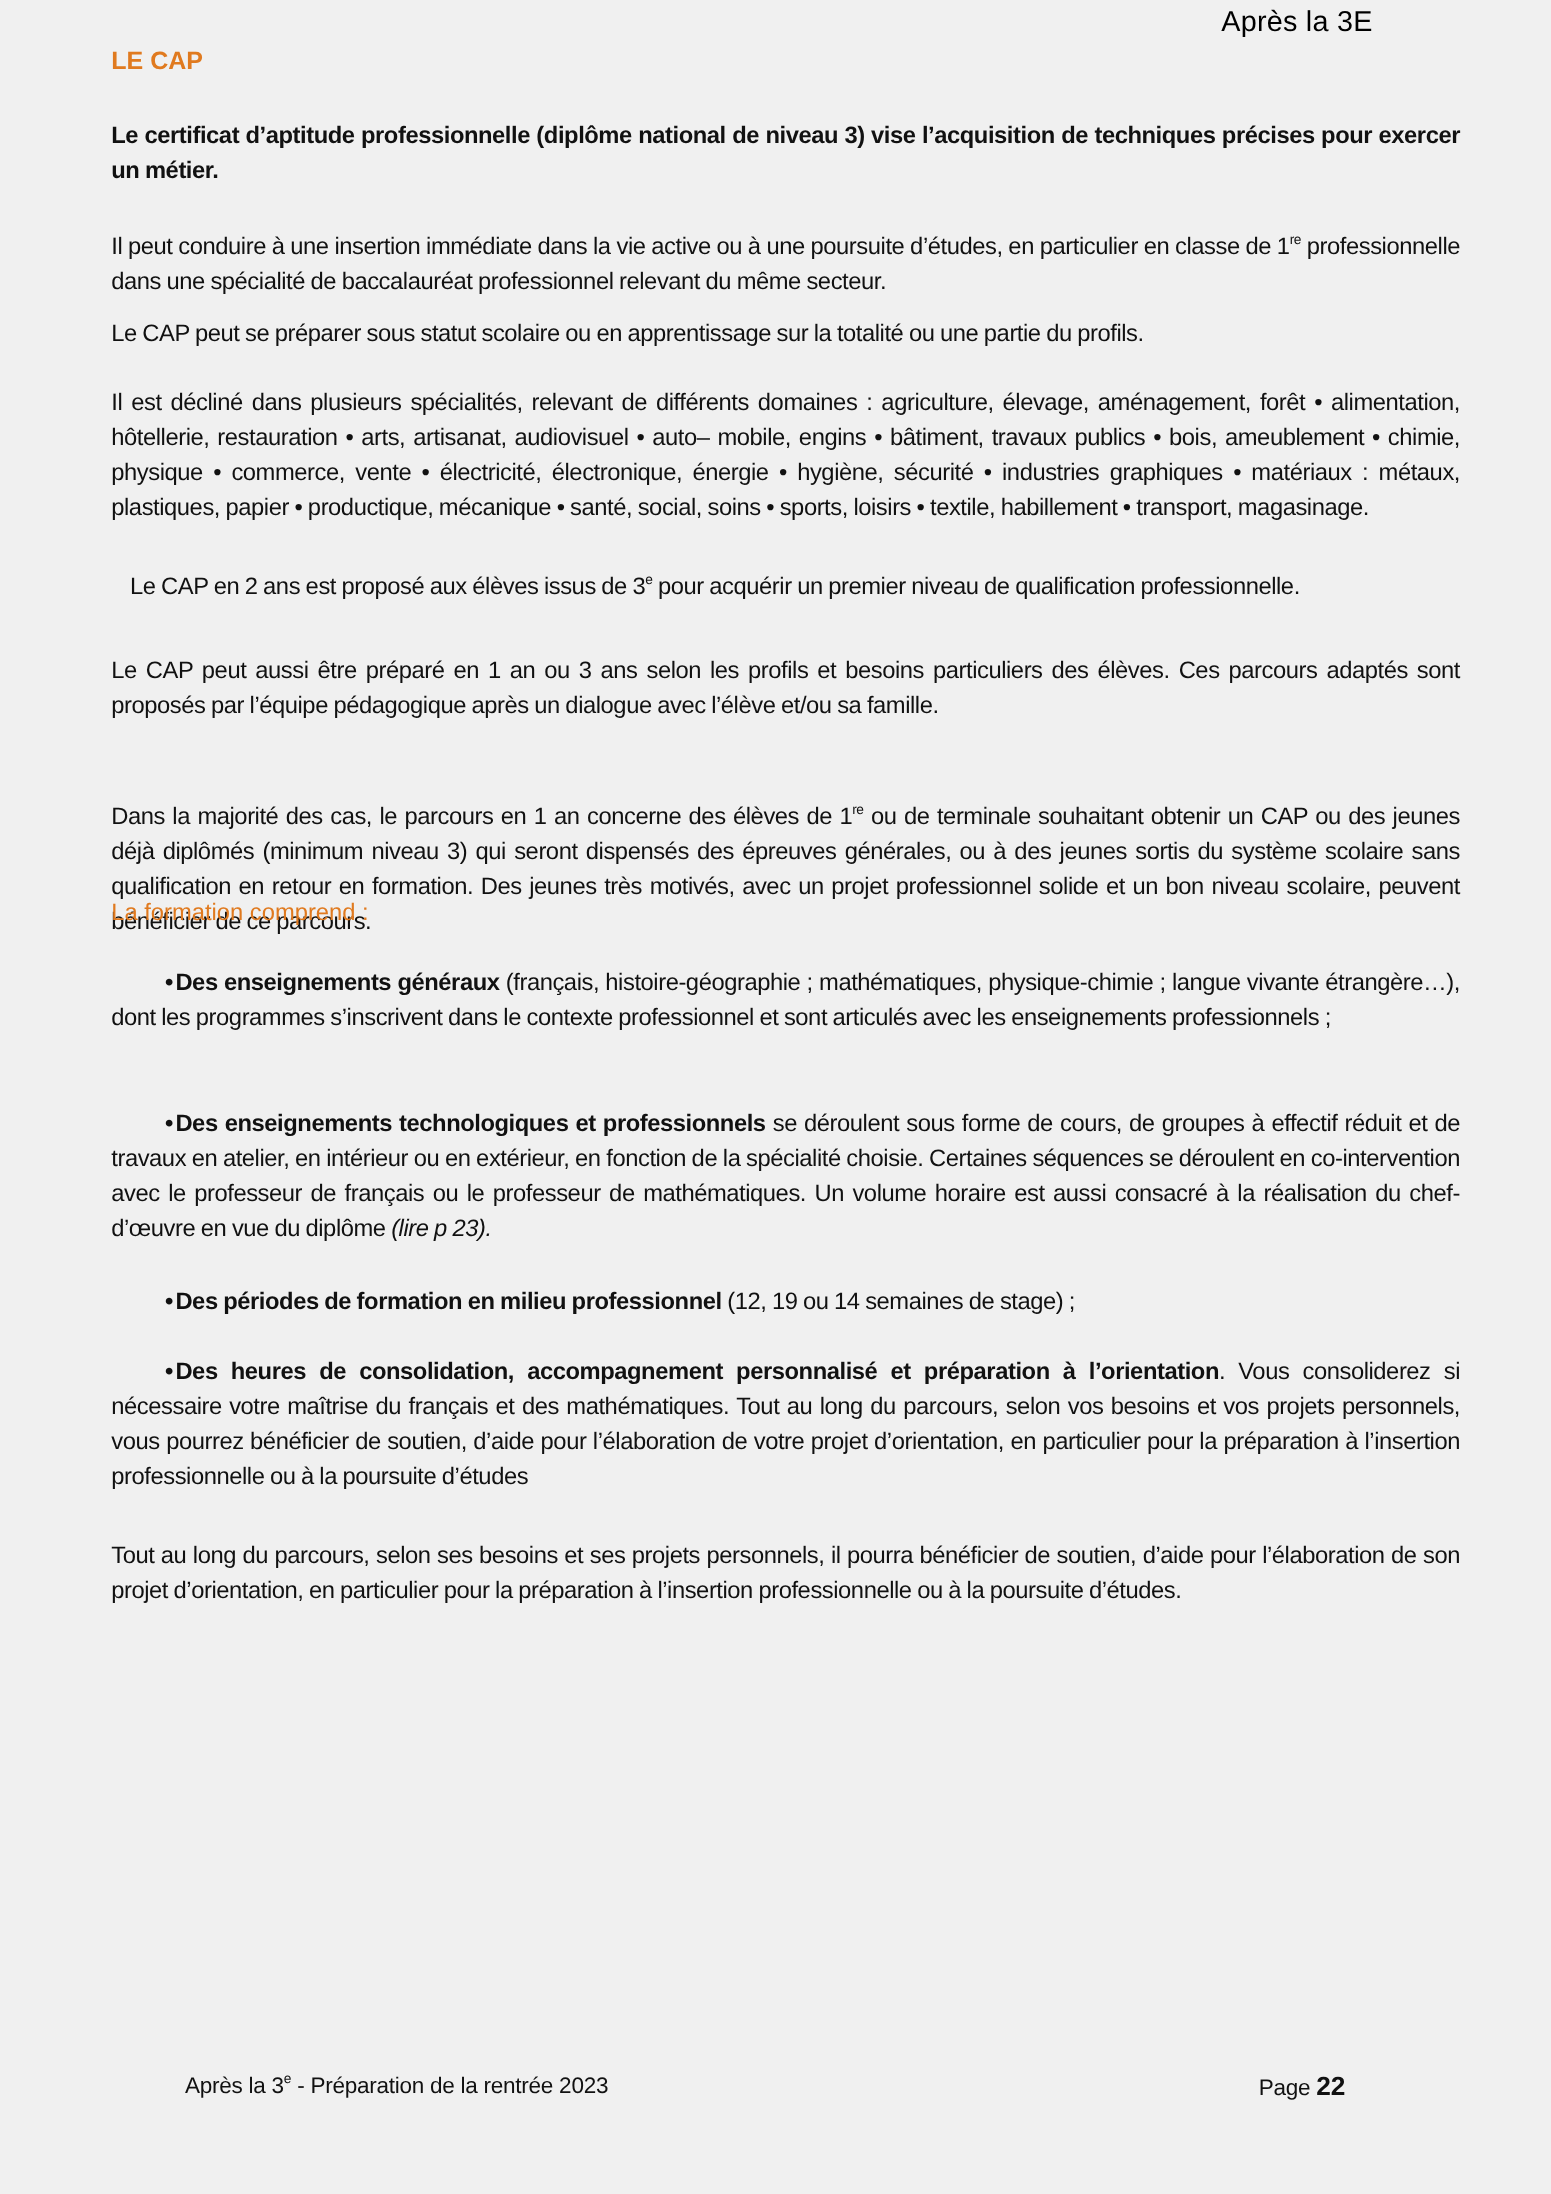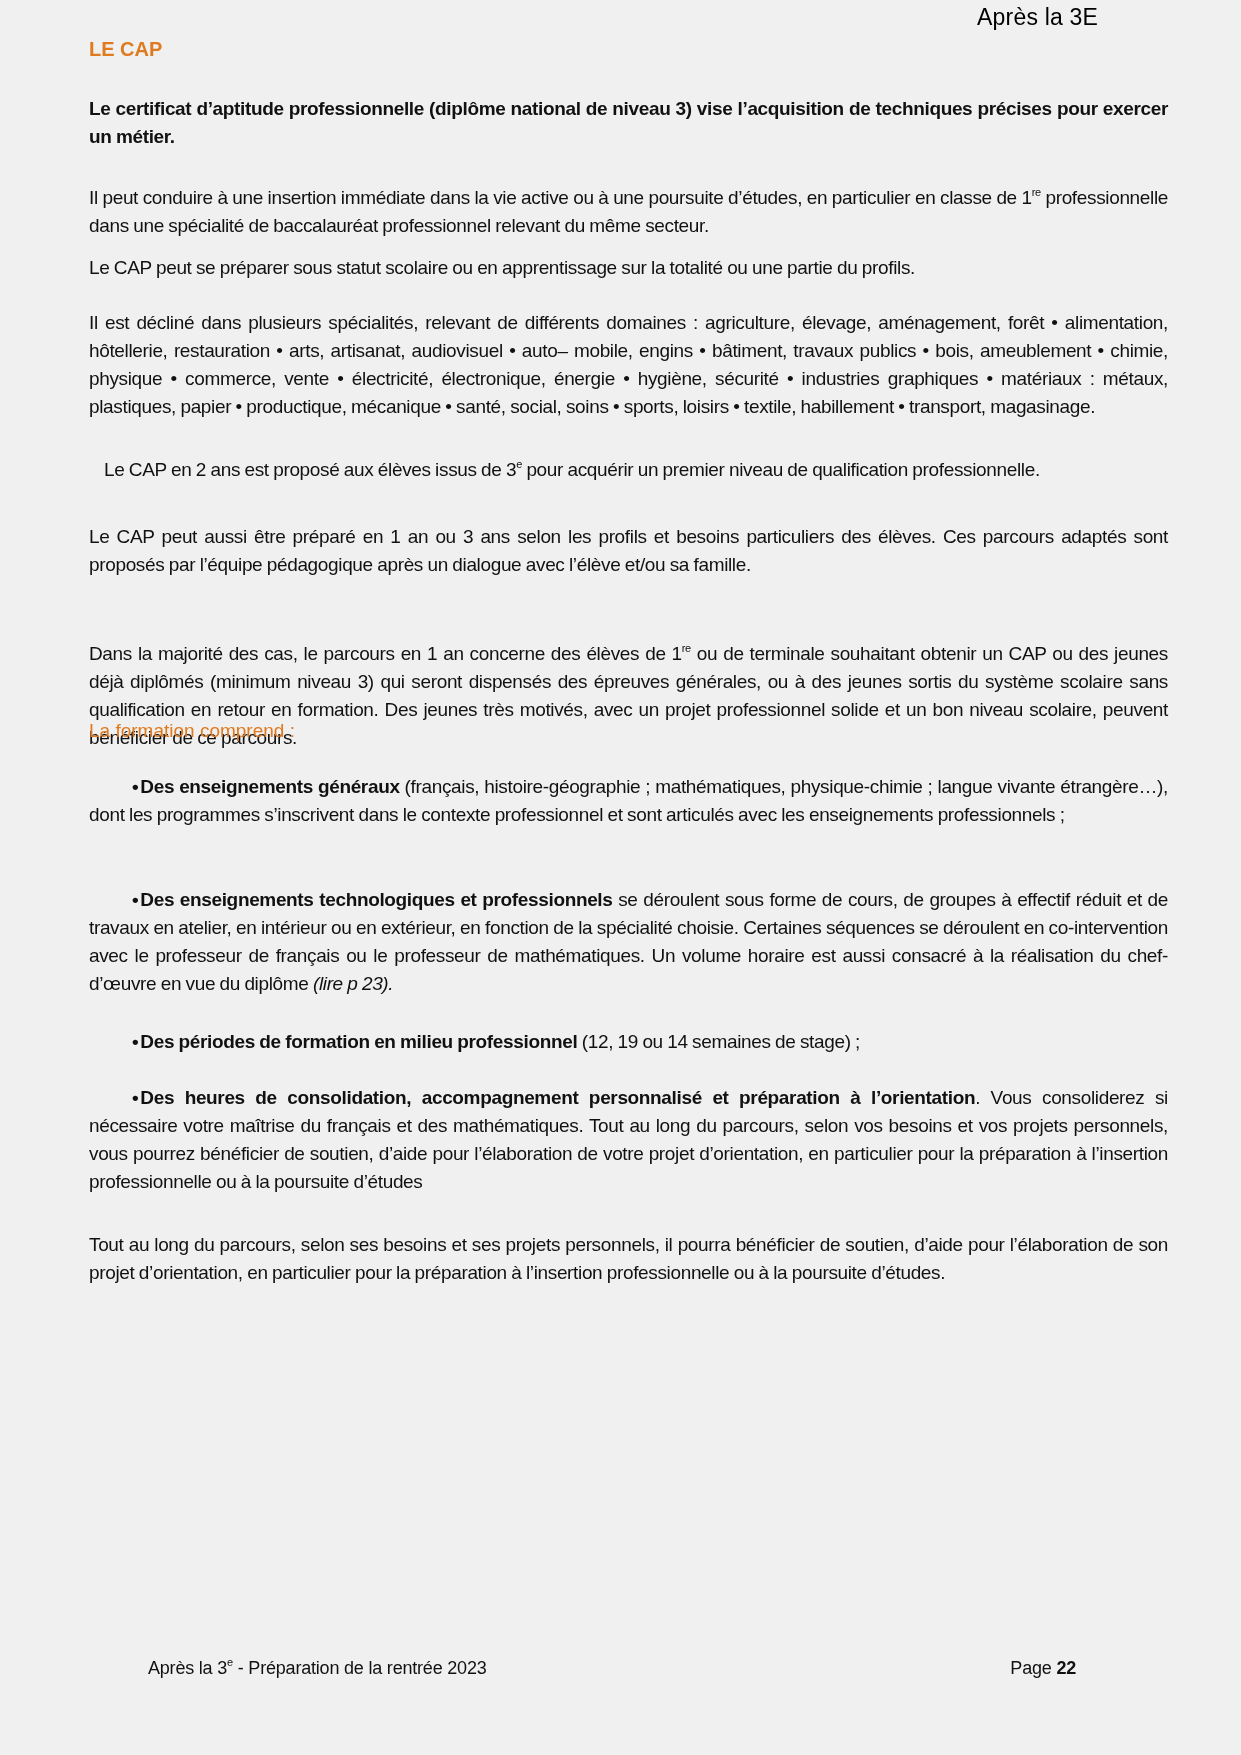--- a/index.html
+++ b/index.html
@@ -72,21 +72,21 @@
       position: absolute;
       top: 1658px;
       left: 148px;
       width: 928px;
       font-size: 18px;
       display: flex;
       justify-content: space-between;
       letter-spacing: -0.2px;
       gap: 40px;
     }
-    .footer .page-num { font-weight: bold; font-size: 18px; }
+    .footer .page-num { font-weight: bold; font-size: 21px; }
   </style>
 </head>
 <body>
 
 <div class="page-header">Après la 3E</div>
 
 <div class="content">
   <h1 class="title">LE CAP</h1>
 
   <p class="block intro">Le certificat d’aptitude professionnelle (diplôme national de niveau 3) vise l’acquisition de techniques précises pour exercer un métier.</p>

